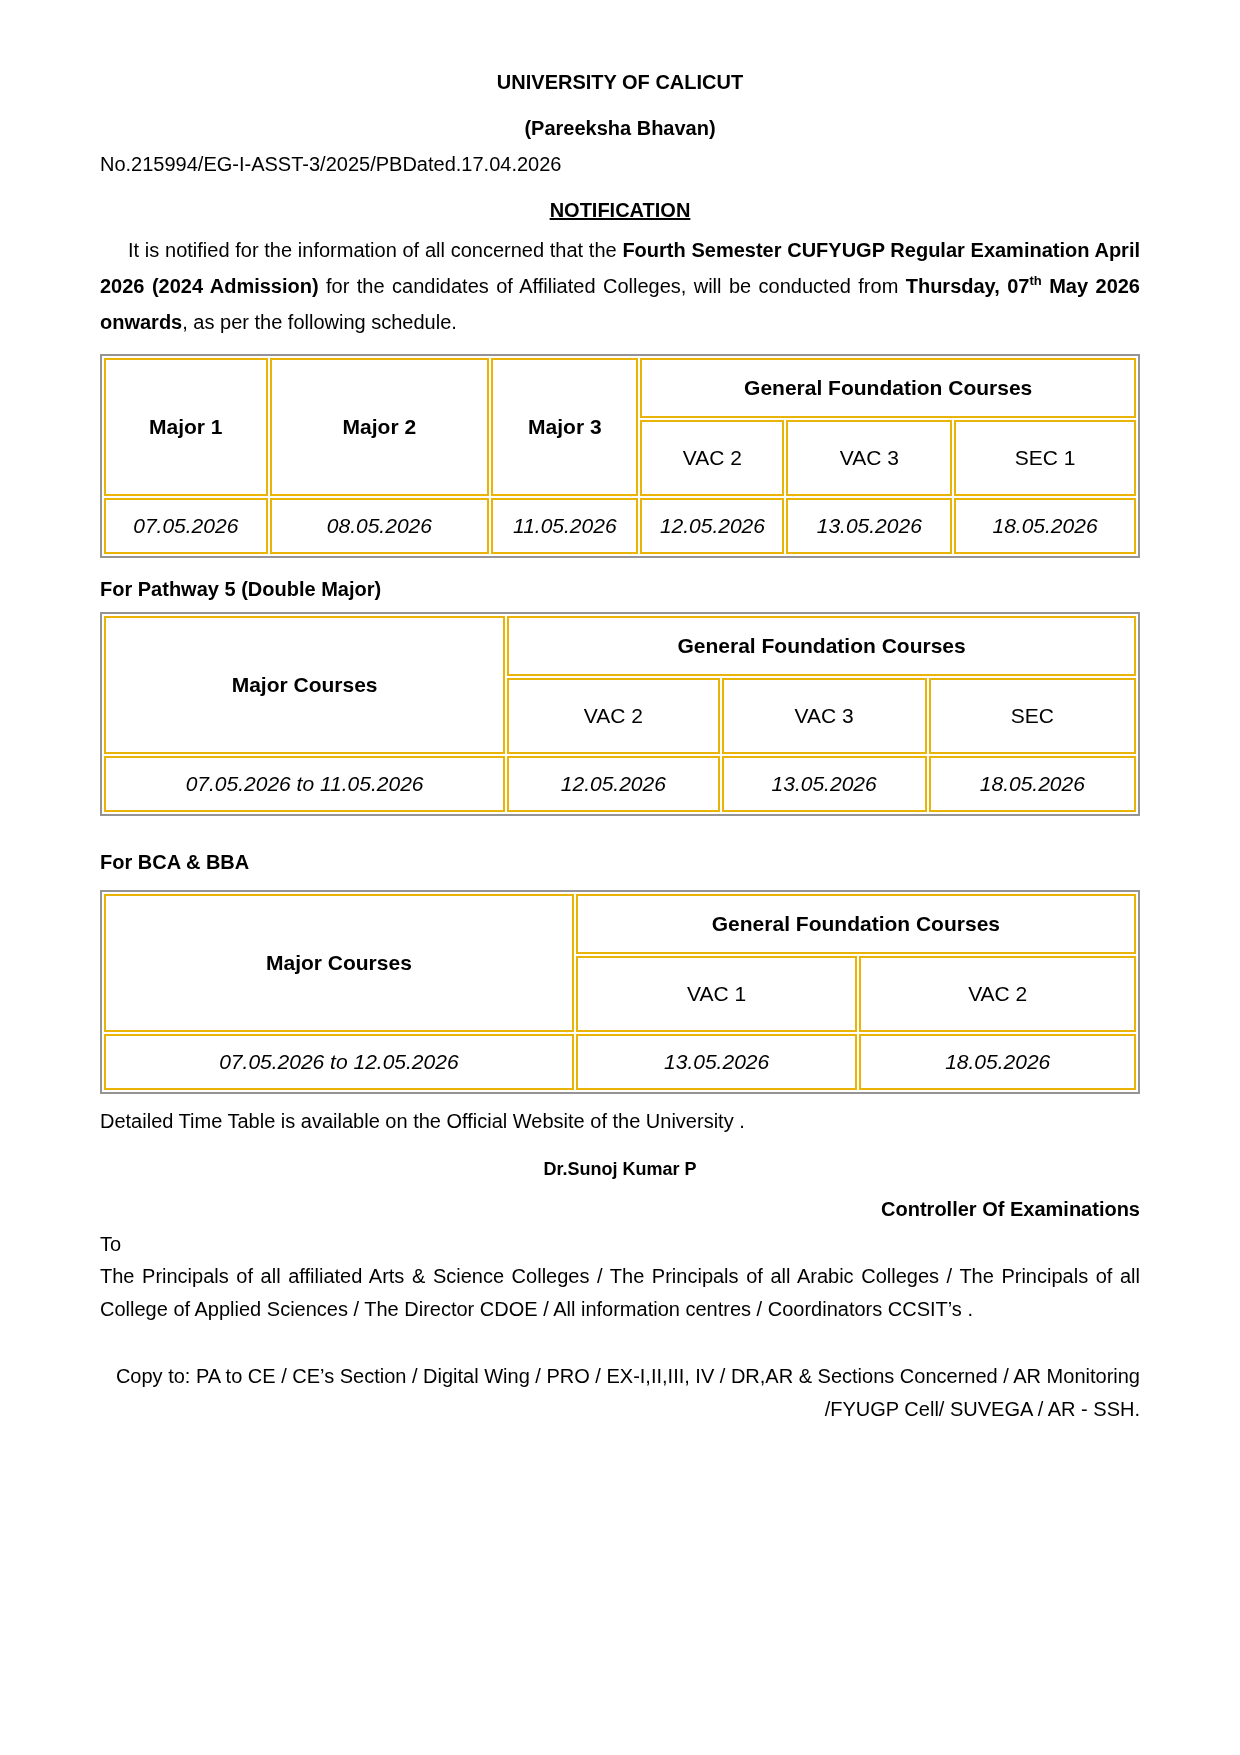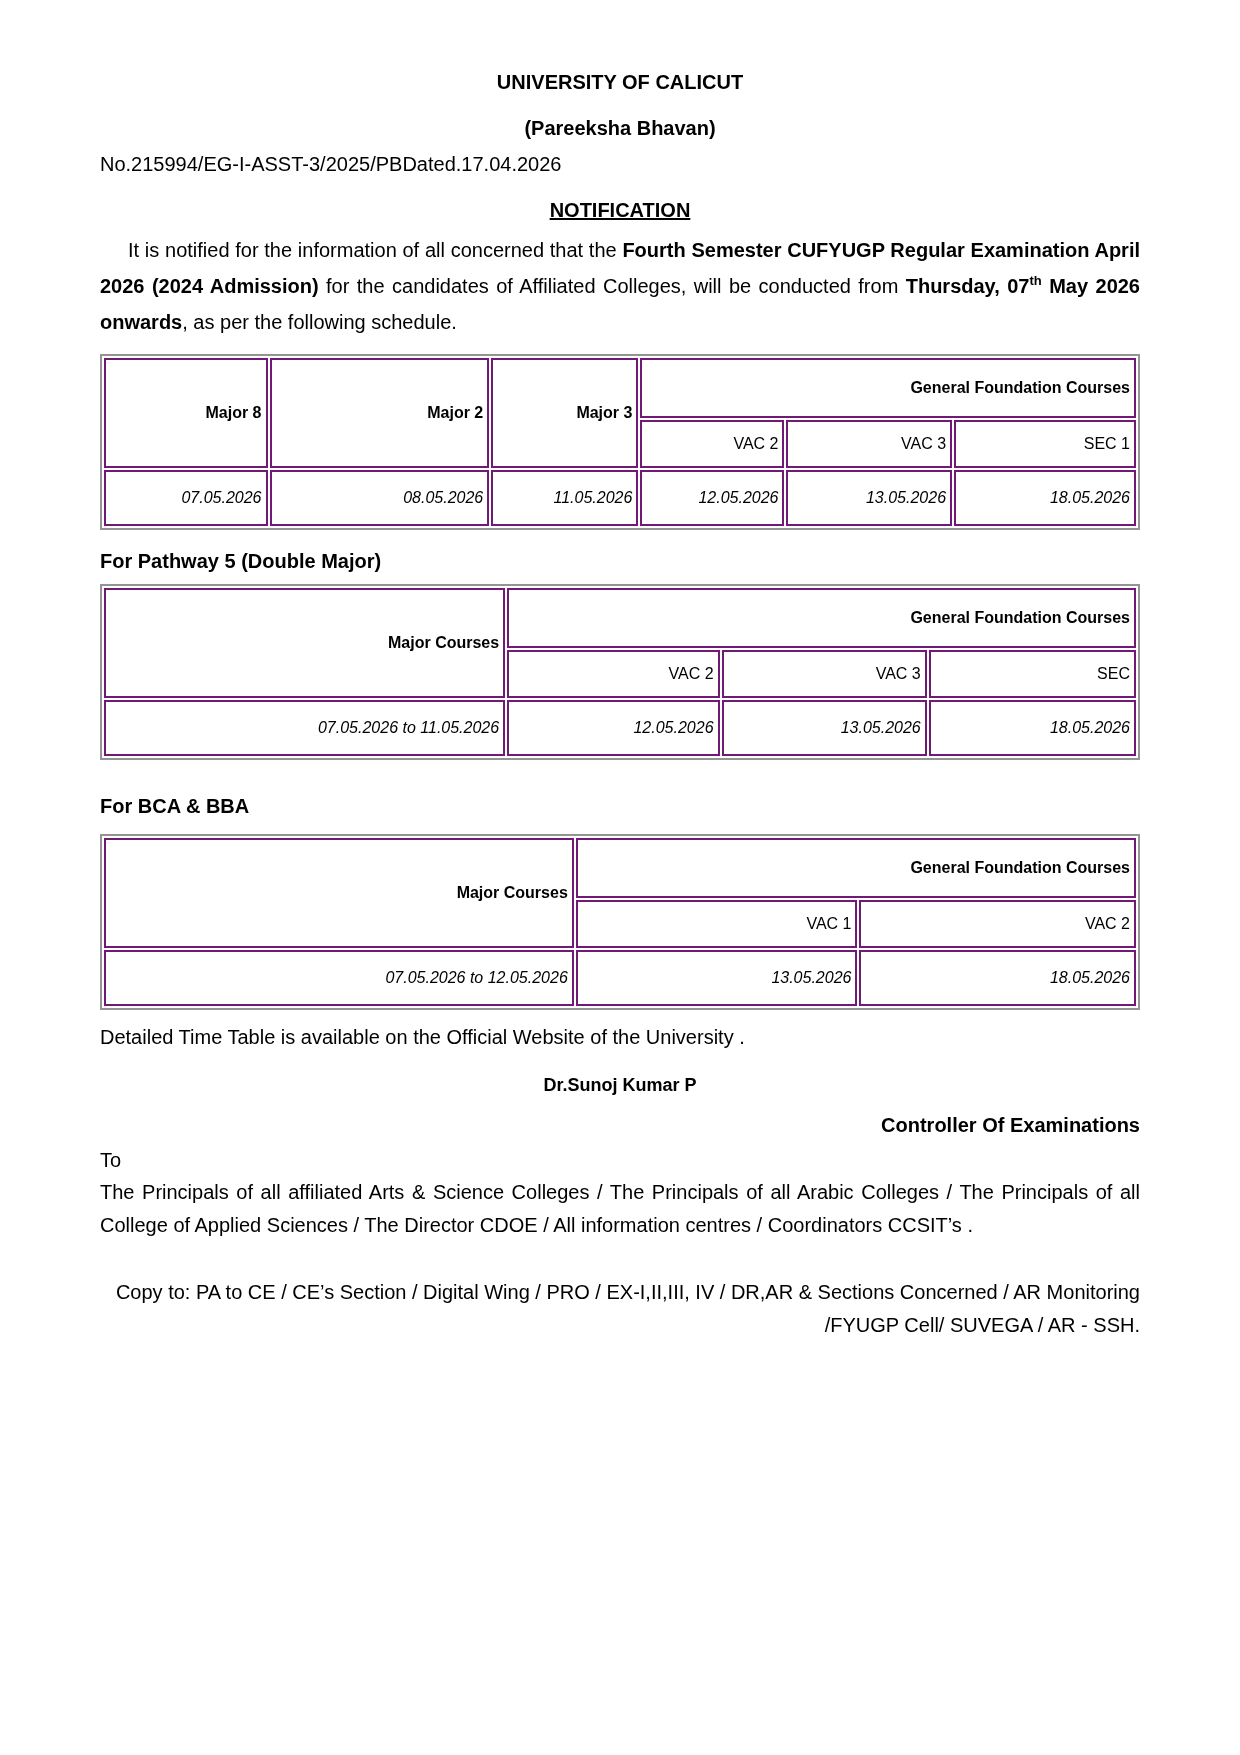--- a/index.html
+++ b/index.html
@@ -76,30 +76,30 @@
     border-spacing: 2px;
     border: 2px solid #949494;
     background: #ffffff;
     table-layout: fixed;
   }
   .t1 { margin-top: 14px; }
   .t2 { margin-top: 11px; }
   .t3 { margin-top: 16px; }
   table.sched td {
     box-sizing: border-box;
-    border: 2px solid #701a75;
-    text-align: right;
+    border: 2px solid #eab308;
+    text-align: center;
     vertical-align: middle;
-    font-size: 16px;
+    font-size: 21px;
     padding: 2px 4px;
     overflow: hidden;
   }
   td.hd { font-weight: bold; }
   tr.row-gfc td { height: 60px; }
-  tr.row-sub td { height: 48px; }
+  tr.row-sub td { height: 76px; }
   tr.row-data td { height: 56px; font-style: italic; }
 
   .website-note {
     margin-top: 15px;
     font-size: 20px;
     line-height: 24px;
   }
   .sig-name {
     margin-top: 24px;
     font-size: 18px;
@@ -154,21 +154,21 @@
     <colgroup>
       <col style="width:16.0%">
         <col style="width:21.5%">
         <col style="width:14.4%">
       <col style="width:14.1%">
         <col style="width:16.2%">
         <col style="width:17.8%">
     </colgroup>
     <tbody>
       <tr class="row-gfc">
-        <td class="hd" rowspan="2">Major 8</td>
+        <td class="hd" rowspan="2">Major 1</td>
         <td class="hd" rowspan="2">Major 2</td>
         <td class="hd" rowspan="2">Major 3</td>
         <td class="hd" colspan="3">General Foundation Courses</td>
       </tr>
       <tr class="row-sub">
         <td>VAC 2</td>
         <td>VAC 3</td>
         <td>SEC 1</td>
       </tr>
       <tr class="row-data">

